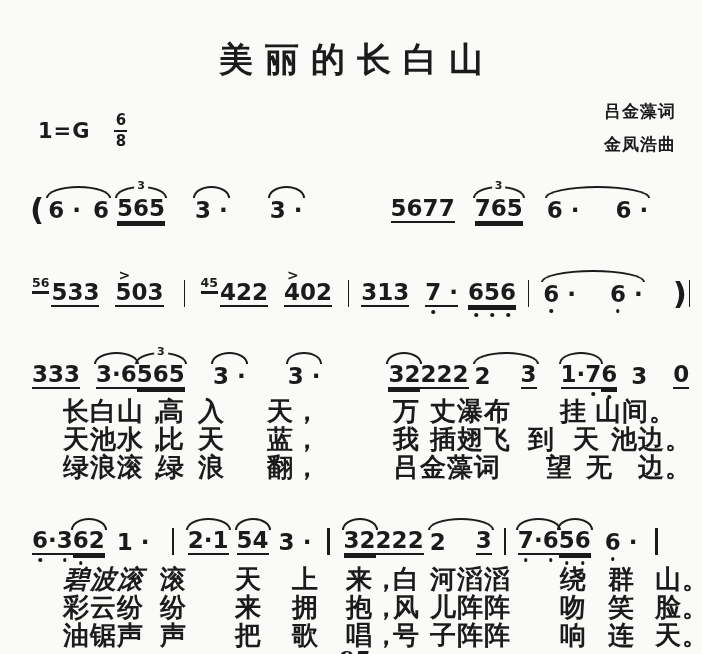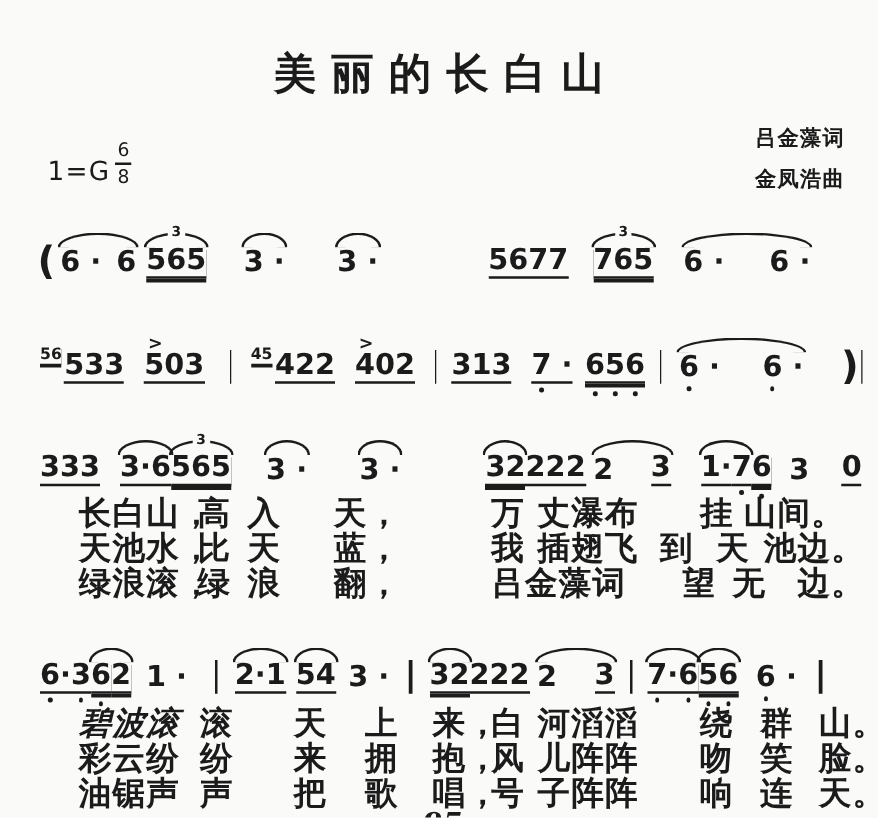--- a/index.html
+++ b/index.html
@@ -15,21 +15,21 @@
     text-align:center;font-size:34px;font-weight:bold;
     letter-spacing:12px;padding:16px 0 0 12px;line-height:1.2;
   }
   .credits{
     position:absolute;right:26px;top:72px;
     font-size:17px;font-weight:bold;line-height:1.95;text-align:left;
     letter-spacing:1px;
   }
   .keyrow{
     position:absolute;left:38px;top:90px;
-    display:flex;align-items:flex-end;gap:4px;font-weight:normal;
+    display:flex;align-items:center;gap:24px;font-weight:bold;
   }
   .key{font-size:21px;letter-spacing:1px;}
   .ts{display:inline-flex;flex-direction:column;align-items:center;font-size:15px;line-height:1;}
   .fracbar{width:13px;height:2px;background:#1b1b1b;margin:2px 0;}
   .tempo{position:absolute;left:58px;top:133px;font-size:17px;font-weight:bold;letter-spacing:2px;}
 
   
   #score{position:absolute;left:30px;top:154px;width:660px;}
   .music-line{display:flex;align-items:flex-end;height:46px;}
   .cell{display:inline-flex;flex-direction:column;align-items:center;}

